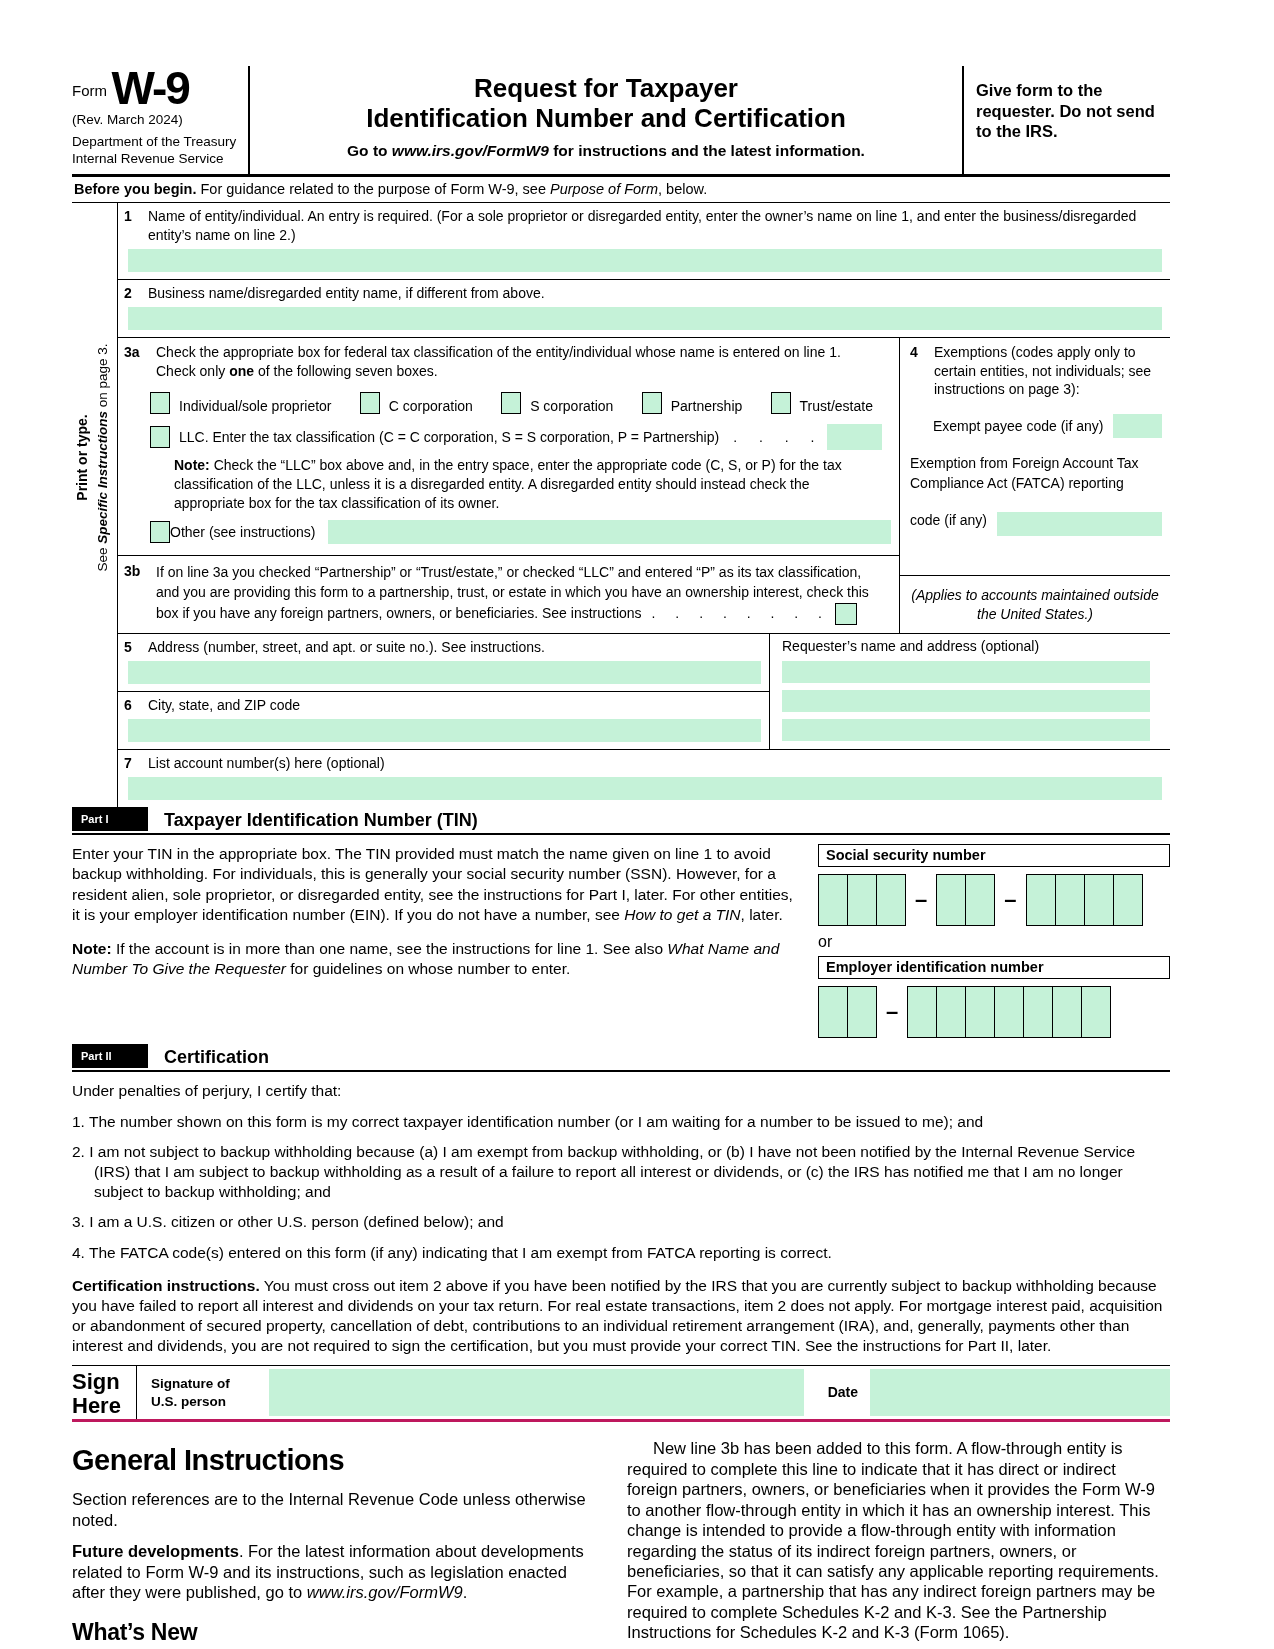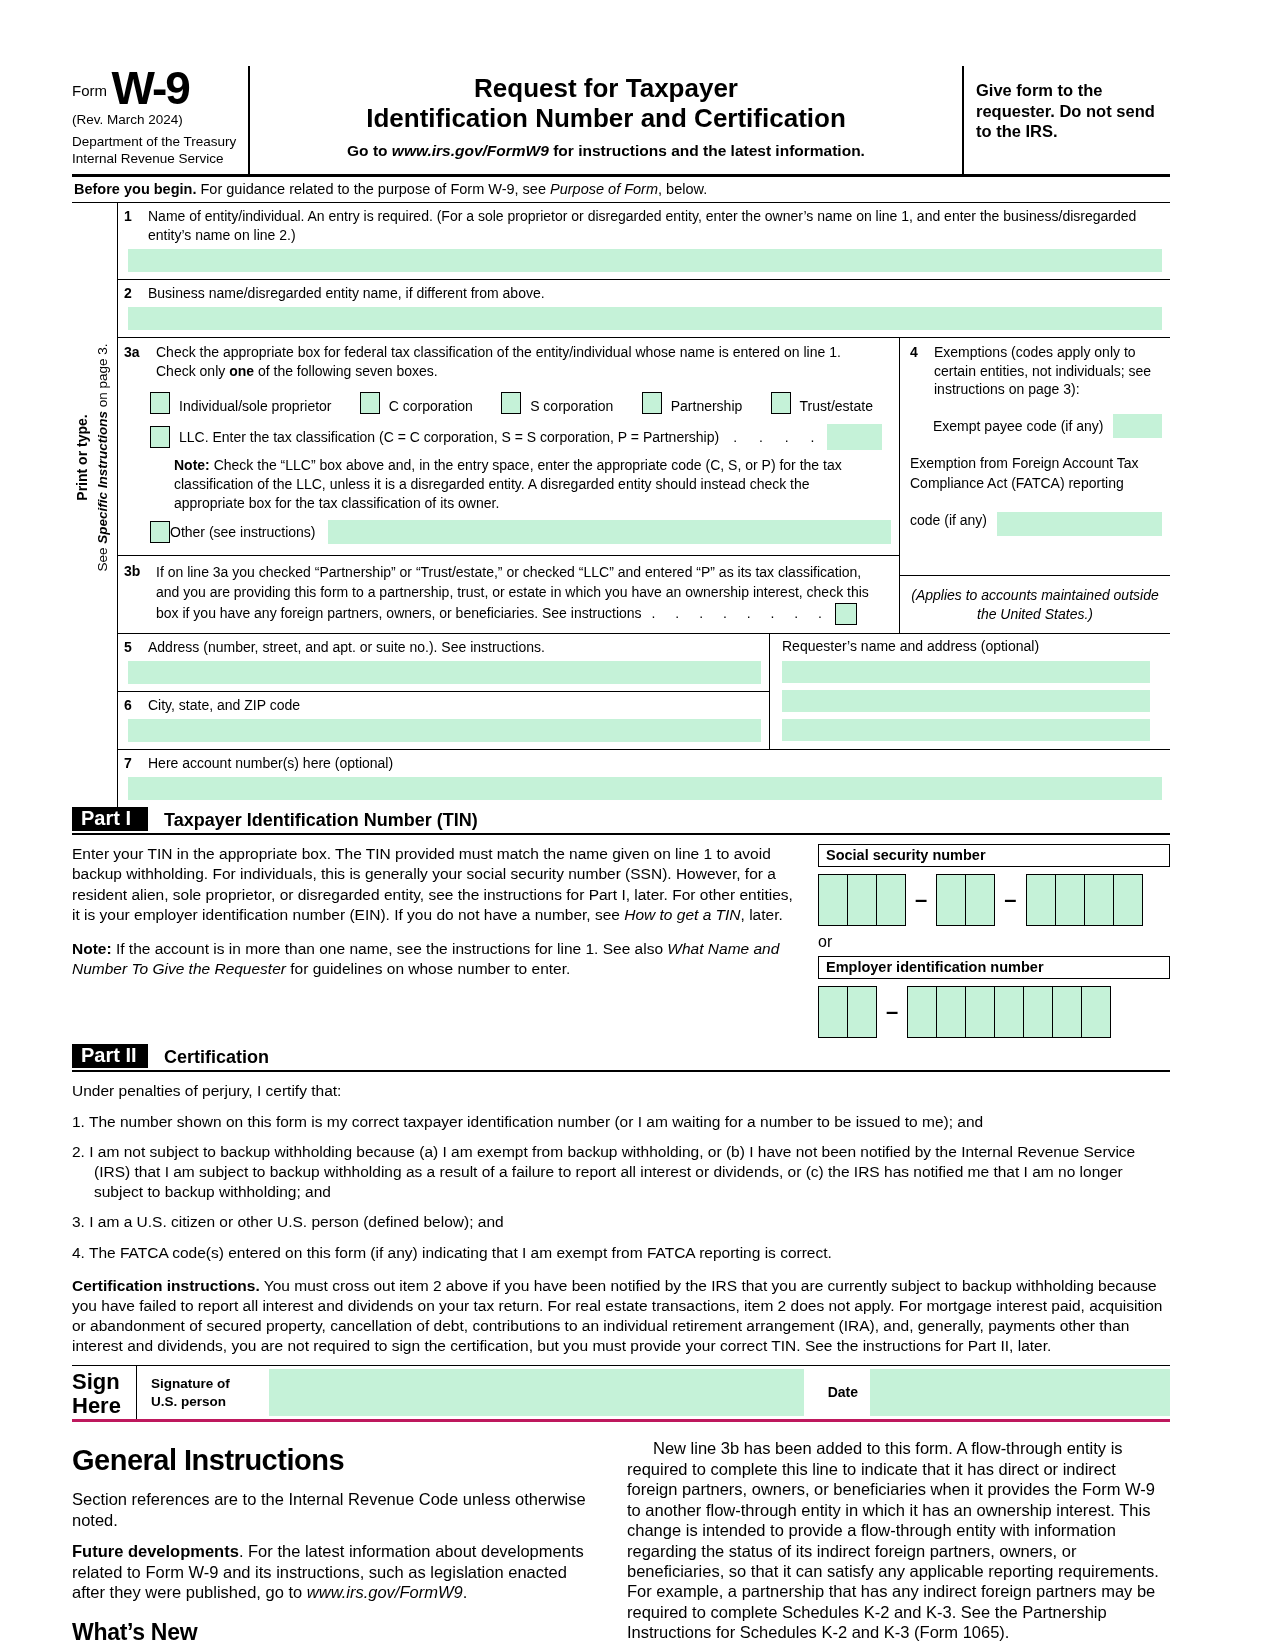--- a/index.html
+++ b/index.html
@@ -74,21 +74,21 @@
 
   .row56 { display:flex; border-bottom:1.5px solid #000; }
   .row56-left { flex:1; border-right:1.5px solid #000; }
   .row5 { border-bottom:1.5px solid #000; padding:4px 0 0 6px; }
   .row6 { padding:4px 0 0 6px; }
   .row56-right { width:400px; padding:4px 0 0 12px; font-size:14px; }
   .rq-strip { background:var(--g); height:22px; margin:7px 20px 0 0; }
 
   
   .part-hdr { display:flex; align-items:stretch; border-bottom:2.5px solid #000; height:28px; }
-  .part-badge { background:#000; color:#fff; font-weight:bold; font-size:20px; width:76px; display:flex; align-items:center; padding-left:9px; margin-bottom:2px; }
+  .part-badge { background:#000; color:#fff; font-weight:bold; font-size:11px; width:76px; display:flex; align-items:center; padding-left:9px; margin-bottom:2px; }
   .part-title { font-weight:bold; font-size:18px; padding:3px 0 0 16px; }
 
   
   .p1body { display:flex; padding:9px 0 6px; }
   .p1left { flex:1; font-size:15.5px; line-height:1.32; padding-right:24px; }
   .p1left p + p { margin-top:13px; }
   .p1right { width:352px; }
   .tin-labelbox { border:1.5px solid #000; font-weight:bold; font-size:14.5px; padding:2px 7px 3px; }
   .tinrow { display:flex; align-items:center; margin-top:7px; }
   .dbox { width:30px; height:52px; background:var(--g); border:1px solid #000; margin-right:-1px; }
@@ -277,21 +277,21 @@
           <div>Requester’s name and address (optional)</div>
           <div class="rq-strip"></div>
           <div class="rq-strip"></div>
           <div class="rq-strip"></div>
         </div>
       </div>
 
       <div class="frow" style="border-bottom:none;">
         <div class="lab">
           <span class="num">7</span>
-          <span class="labtext">Here account number(s) here (optional)</span>
+          <span class="labtext">List account number(s) here (optional)</span>
         </div>
         <div class="strip"></div>
       </div>
     </div>
   </div>
 
   <div class="part-hdr">
     <div class="part-badge">Part I</div>
     <div class="part-title">Taxpayer Identification Number (TIN)</div>
   </div>

